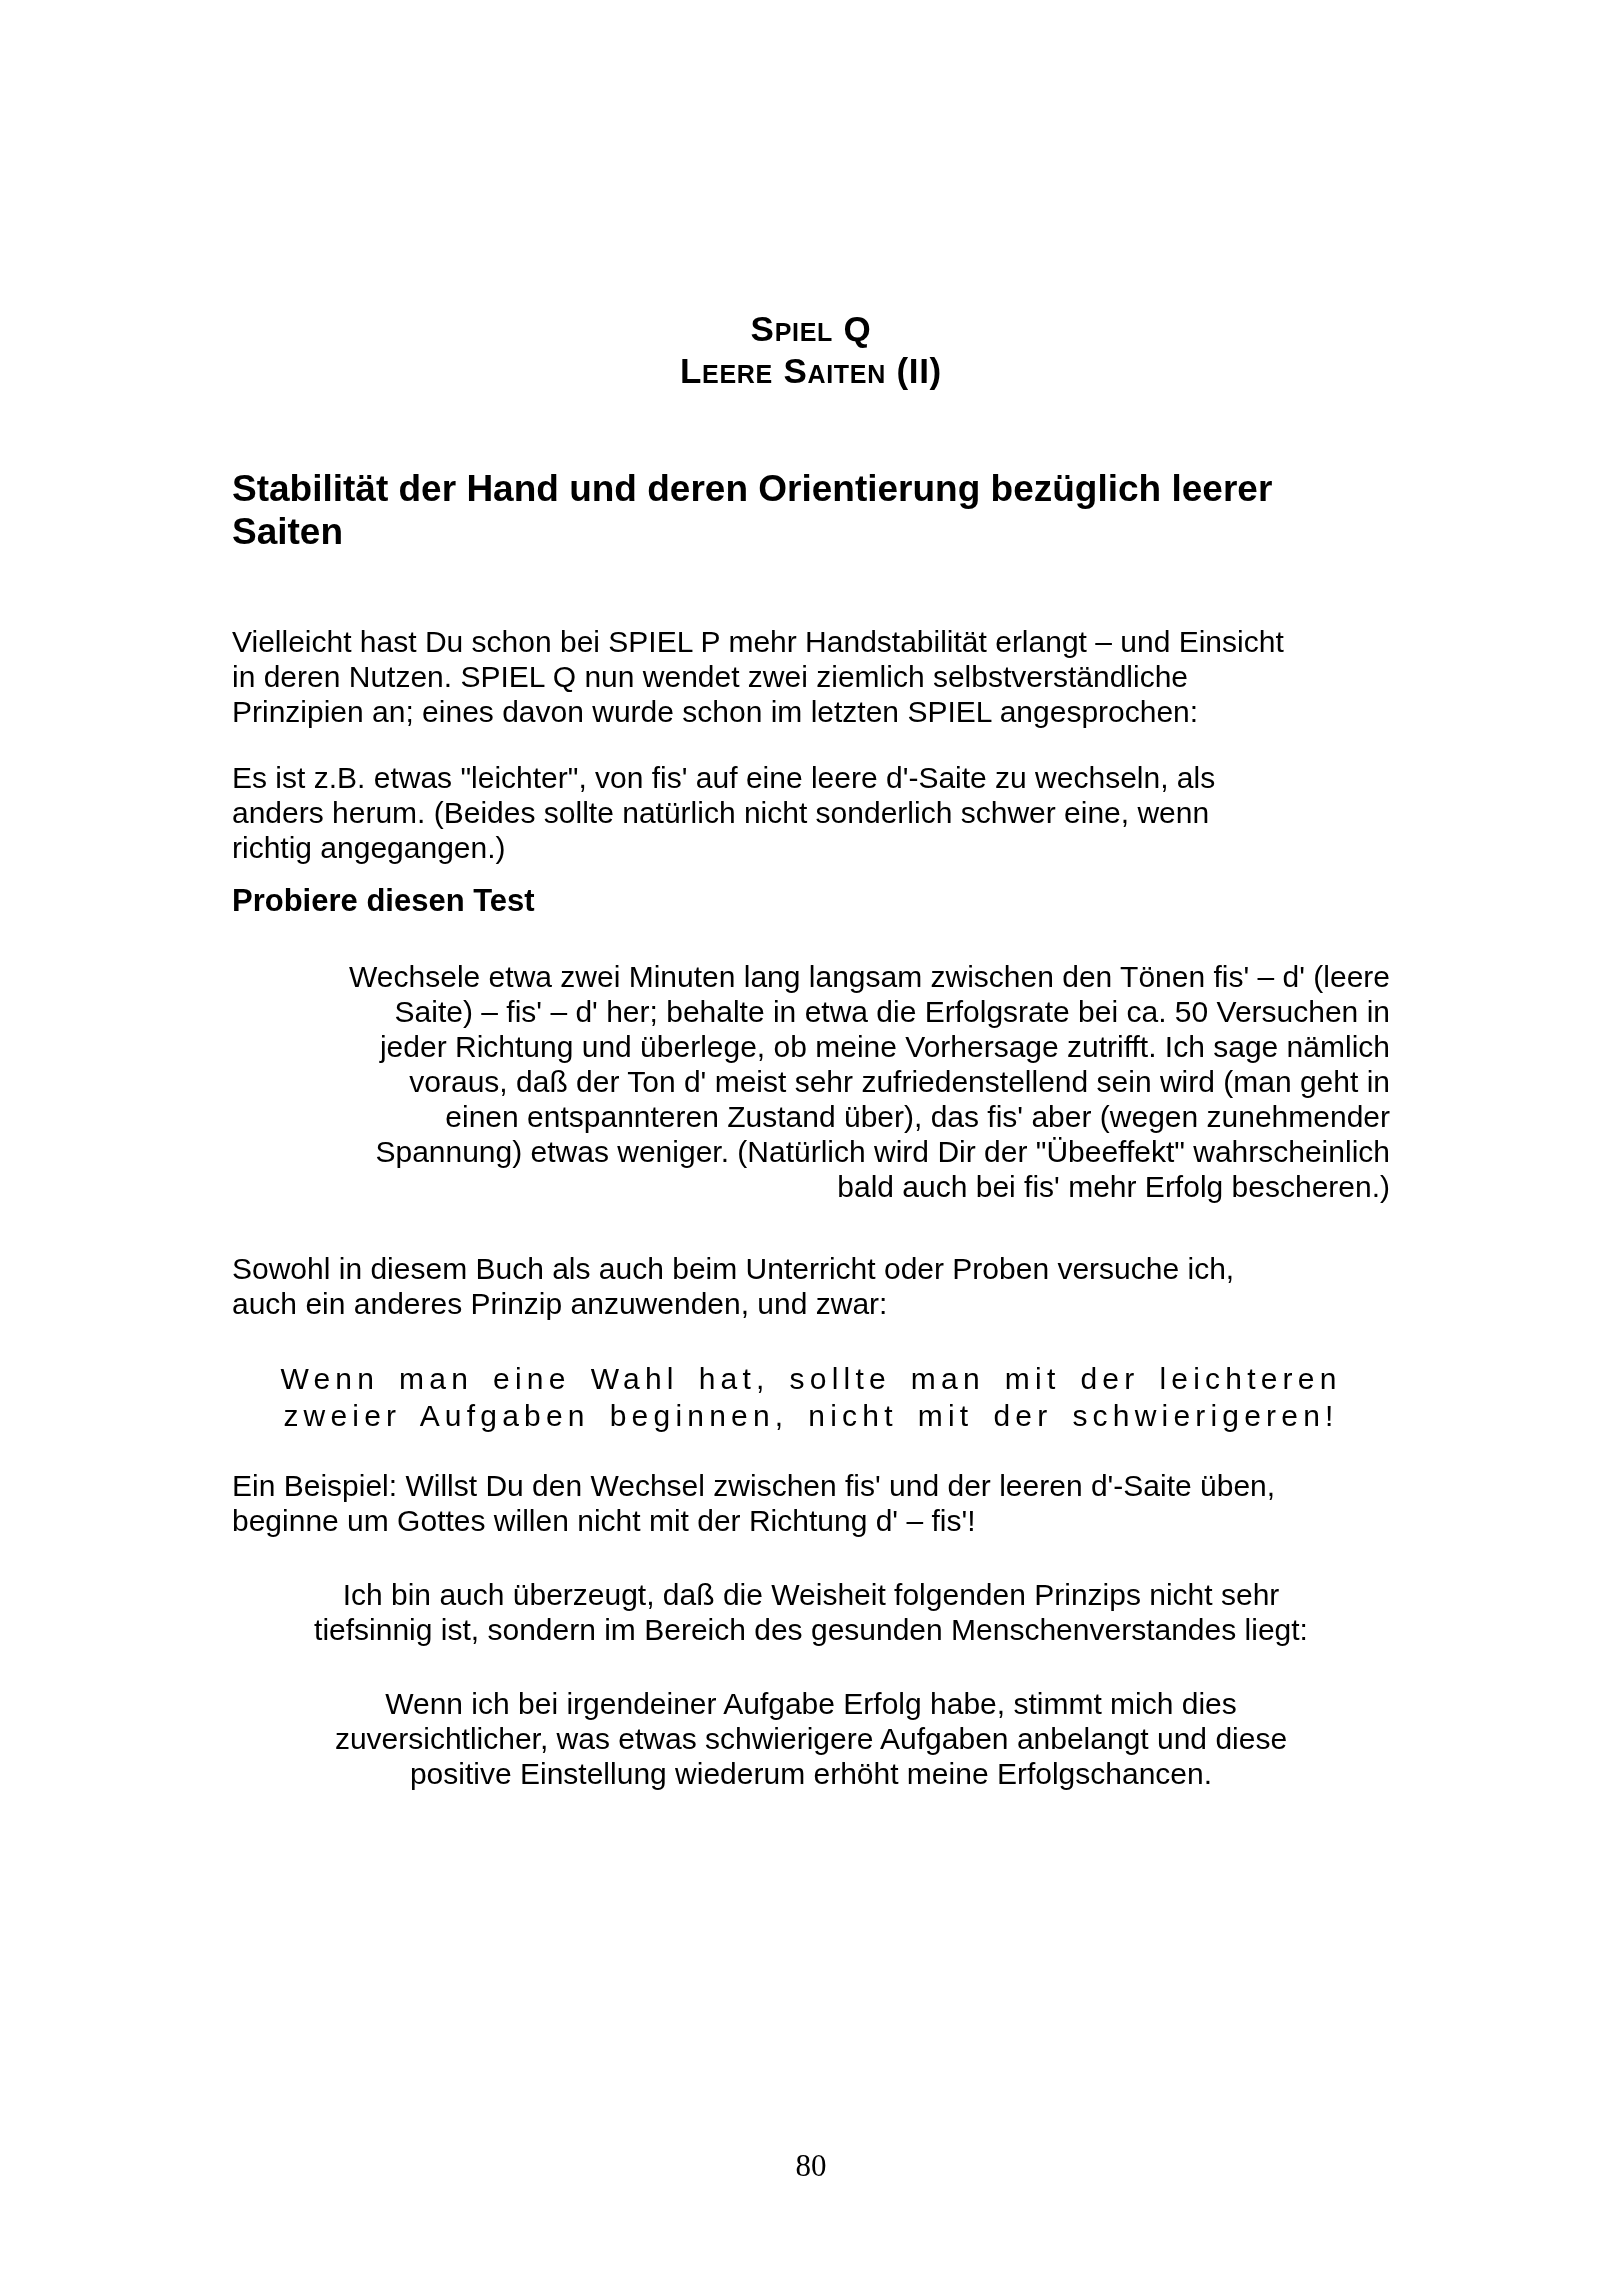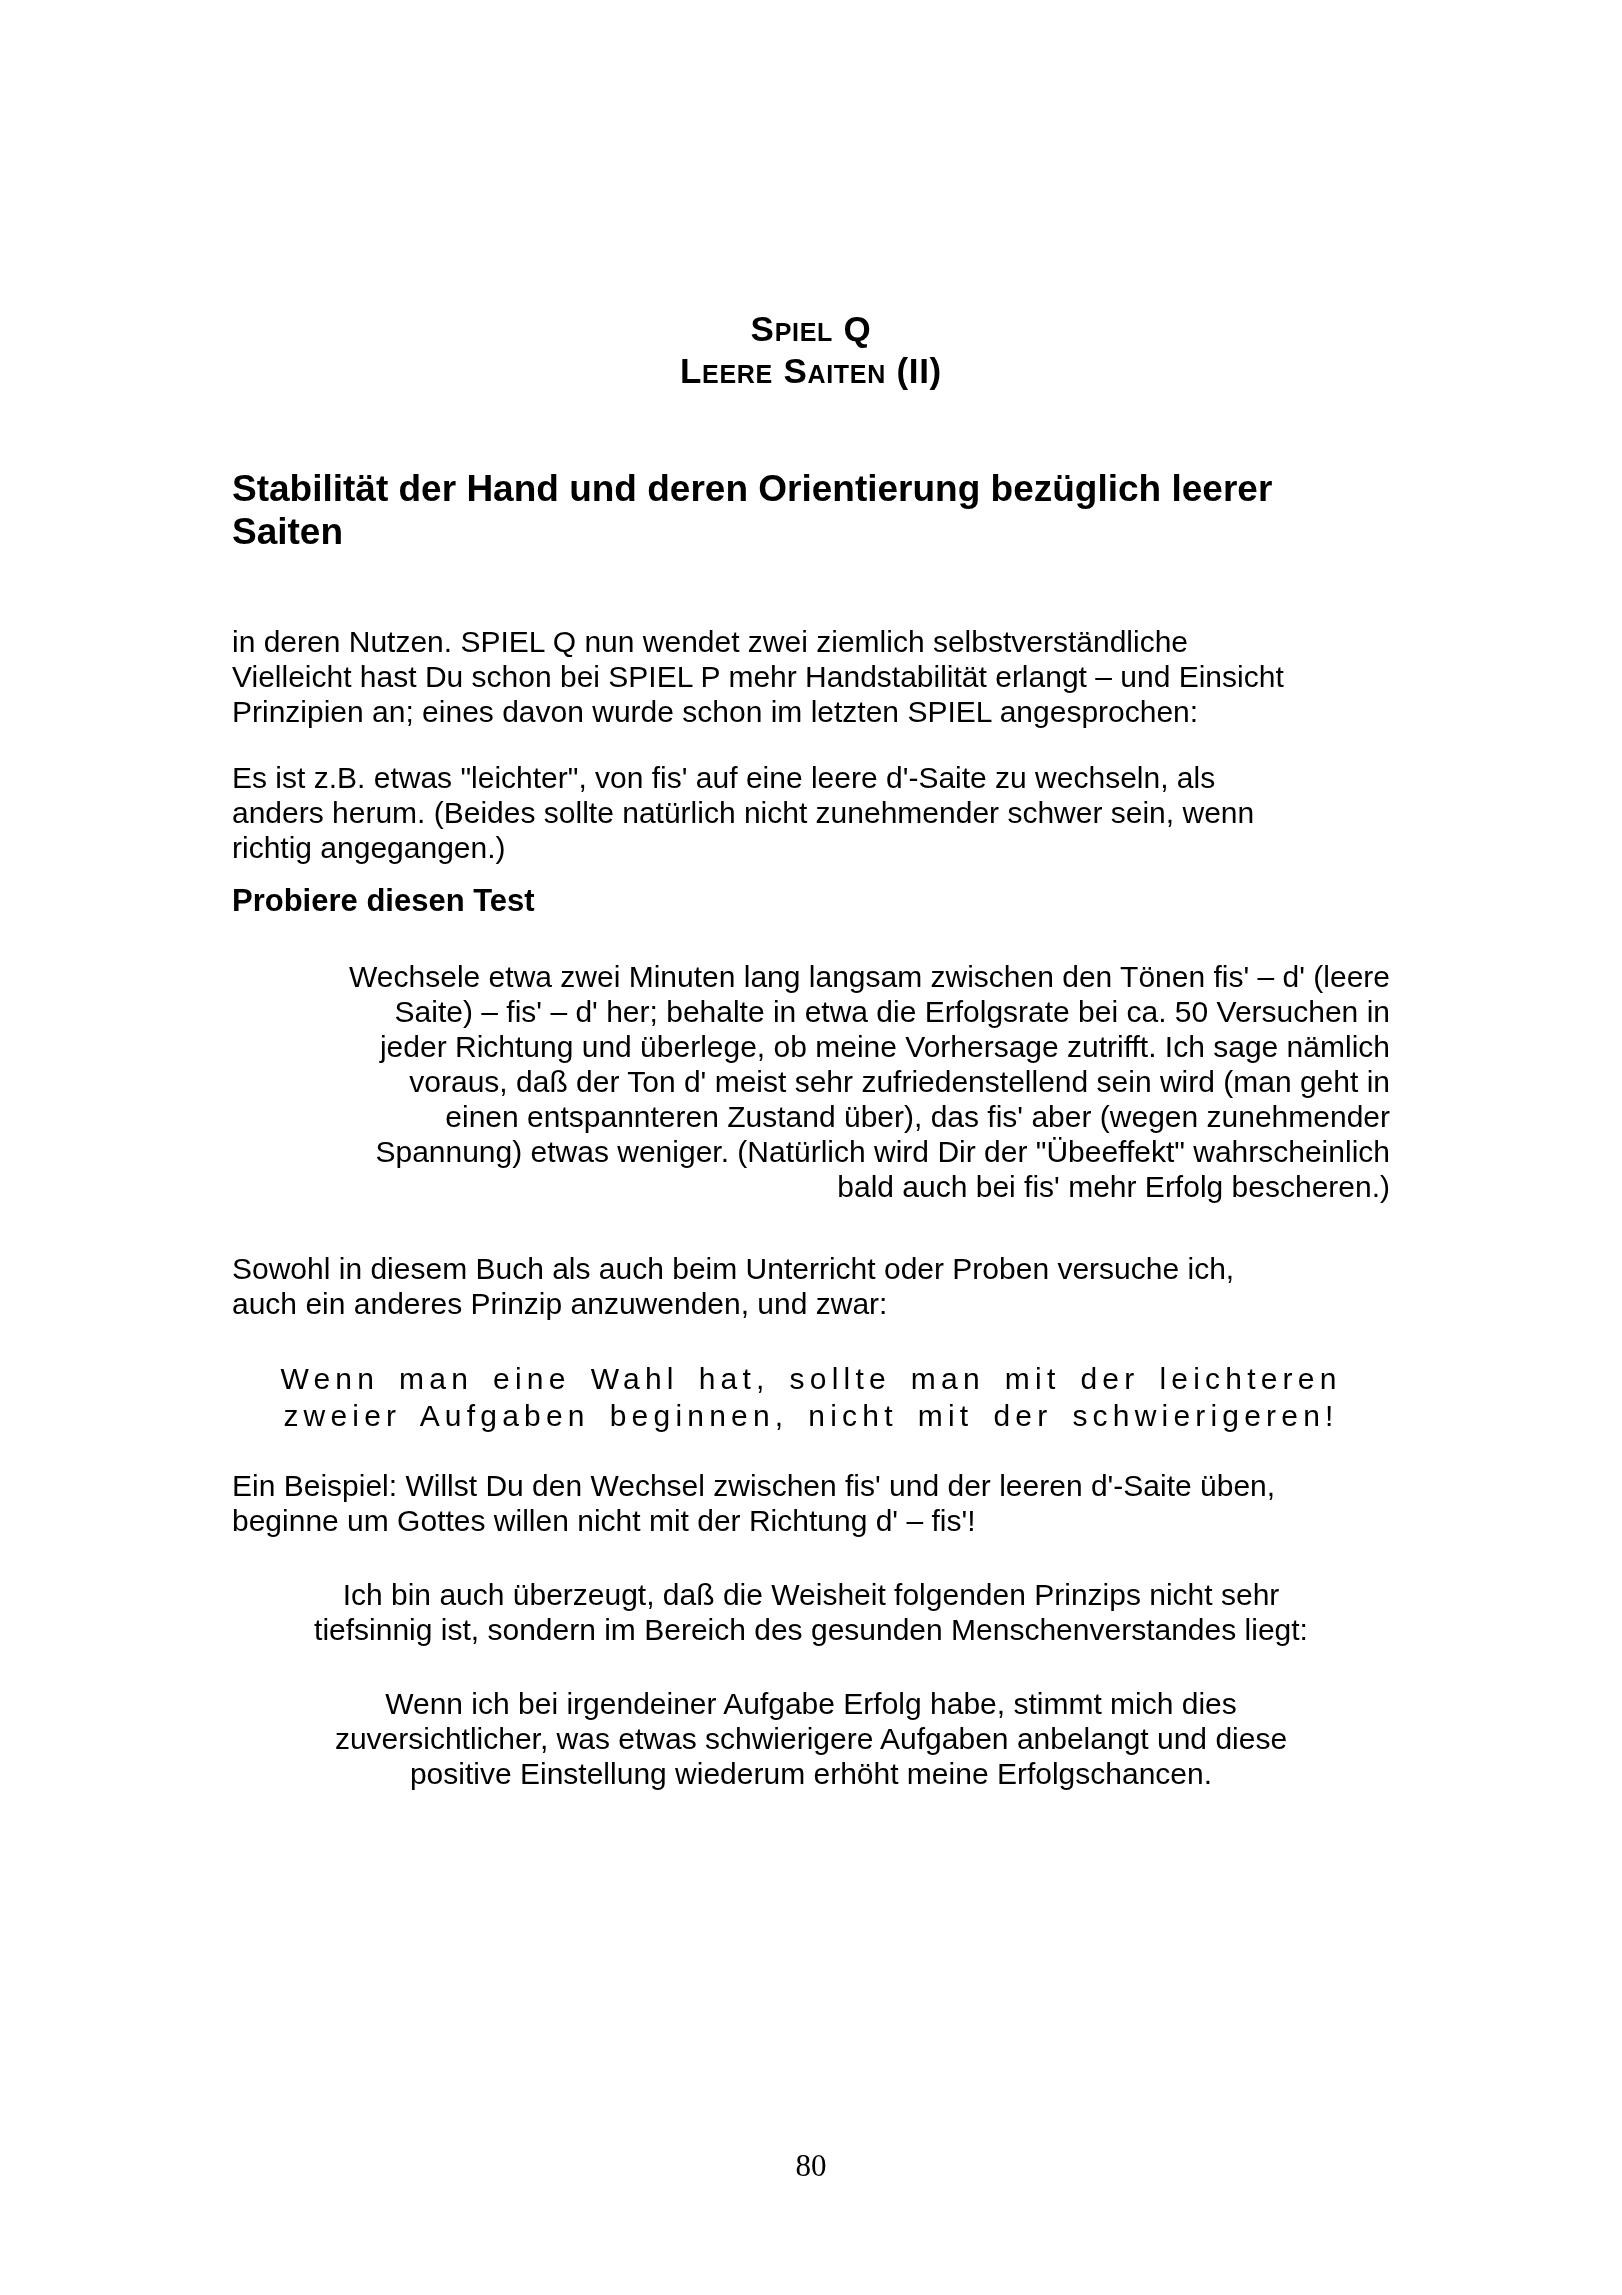--- a/index.html
+++ b/index.html
@@ -77,29 +77,29 @@
     <div class="title-line">Spiel Q</div>
     <div class="title-line">Leere Saiten (II)</div>
   </div>
 
   <div class="h1">
       <div class="line">Stabilität der Hand und deren Orientierung bezüglich leerer</div>
       <div class="line">Saiten</div>
     </div>
 
   <div class="para mt108">
+      <div class="line">Vielleicht hast Du schon bei SPIEL P mehr Handstabilität erlangt – und Einsicht</div>
       <div class="line">in deren Nutzen. SPIEL Q nun wendet zwei ziemlich selbstverständliche</div>
-      <div class="line">Vielleicht hast Du schon bei SPIEL P mehr Handstabilität erlangt – und Einsicht</div>
       <div class="line">Prinzipien an; eines davon wurde schon im letzten SPIEL angesprochen:</div>
     </div>
 
 
   <div class="para mt47">
       <div class="line">Es ist z.B. etwas "leichter", von fis' auf eine leere d'-Saite zu wechseln, als</div>
-      <div class="line">anders herum. (Beides sollte natürlich nicht zunehmender schwer sein, wenn</div>
+      <div class="line">anders herum. (Beides sollte natürlich nicht sonderlich schwer eine, wenn</div>
       <div class="line">richtig angegangen.)</div>
     </div>
 
   <div class="h2">Probiere diesen Test</div>
 
   <div class="para mt62">
       <div class="line">Wechsele etwa zwei Minuten lang langsam zwischen den Tönen fis' – d' (leere</div>
       <div class="line">Saite) – fis' – d' her; behalte in etwa die Erfolgsrate bei ca. 50 Versuchen in</div>
       <div class="line">jeder Richtung und überlege, ob meine Vorhersage zutrifft. Ich sage nämlich</div>
       <div class="line">voraus, daß der Ton d' meist sehr zufriedenstellend sein wird (man geht in</div>

